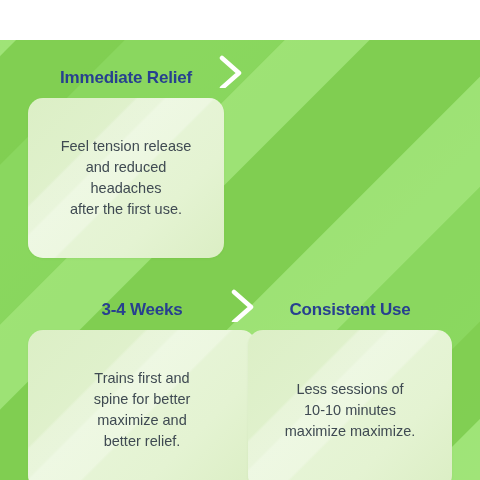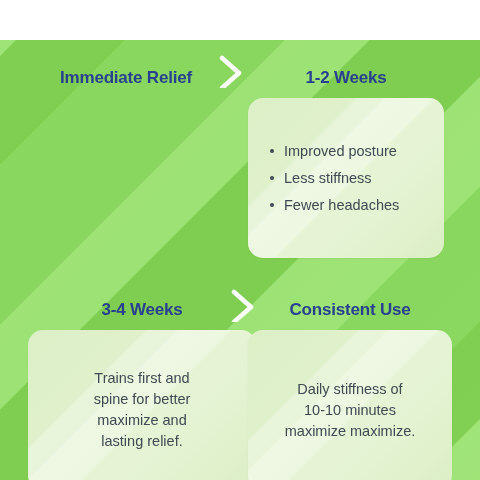--- a/index.html
+++ b/index.html
@@ -162,64 +162,53 @@
     <div class="band light" style="top:53%; height:9%;"></div>
     <div class="band mid" style="top:62%; height:11%;"></div>
     <div class="band dark" style="top:73%; height:8%;"></div>
     <div class="band light" style="top:81%; height:12%;"></div>
   </div>
 
   <div class="grid">
 
     <div class="cell cell-tl">
       <h3 class="stage-title">Immediate Relief</h3>
-    </div>
-
-    <div class="cell cell-tr">
-      <h3 class="stage-title">1-2 Weeks</h3>
       <div class="card">
         <div class="card-body">
-          <ul class="bullets">
-            <li>
-              <span class="dot"></span>
-              <span>Improved posture</span>
-            </li>
-            <li>
-              <span class="dot"></span>
-              <span>Less stiffness</span>
-            </li>
-            <li>
-              <span class="dot"></span>
-              <span>Fewer headaches</span>
-            </li>
-          </ul>
+          <p class="para">
+            <span class="ln">Feel tension release</span>
+            <span class="ln">and reduced</span>
+            <span class="ln">headaches</span>
+            <span class="ln">after the first use.</span>
+          </p>
         </div>
       </div>
     </div>
+
 
     <div class="cell cell-bl">
       <h3 class="stage-title">3-4 Weeks</h3>
       <div class="card">
         <div class="card-body">
           <p class="para">
             <span class="ln">Trains first and</span>
             <span class="ln">spine for better</span>
             <span class="ln">maximize and</span>
-            <span class="ln">lasting relief.</span>
+            <span class="ln">better relief.</span>
           </p>
         </div>
       </div>
     </div>
 
     <div class="cell cell-br">
       <h3 class="stage-title">Consistent Use</h3>
       <div class="card">
         <div class="card-body">
           <p class="para">
-            <span class="ln">Daily stiffness of</span>
+            <span class="ln">Less sessions of</span>
             <span class="ln">10-10 minutes</span>
             <span class="ln">maximize maximize.</span>
           </p>
         </div>
       </div>
     </div>
 
   </div>
 
   <svg class="arrow arrow-1" viewBox="0 0 92 34">

